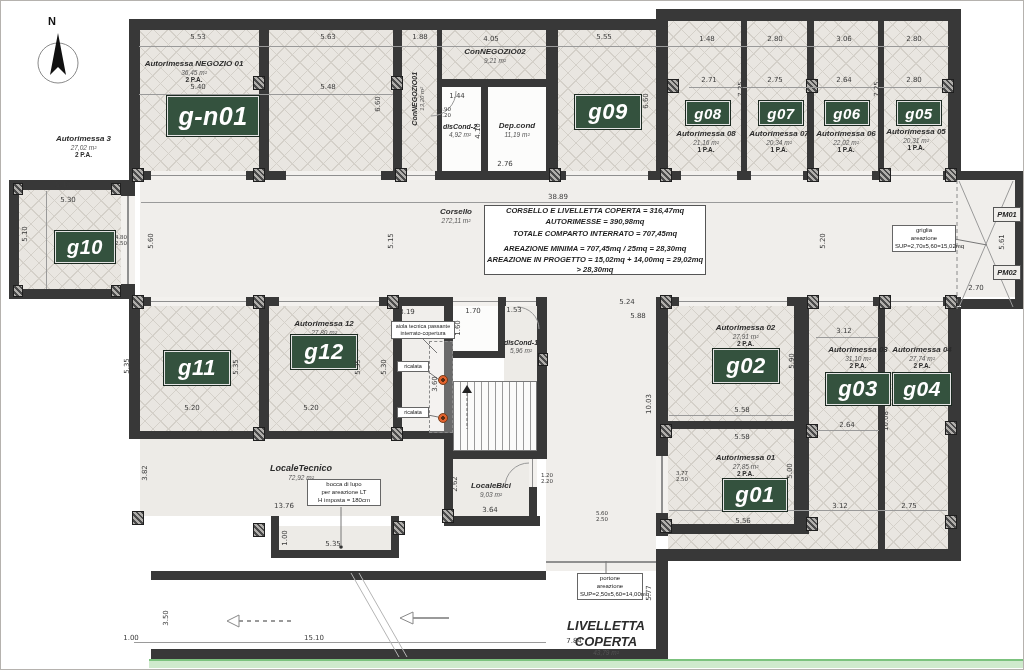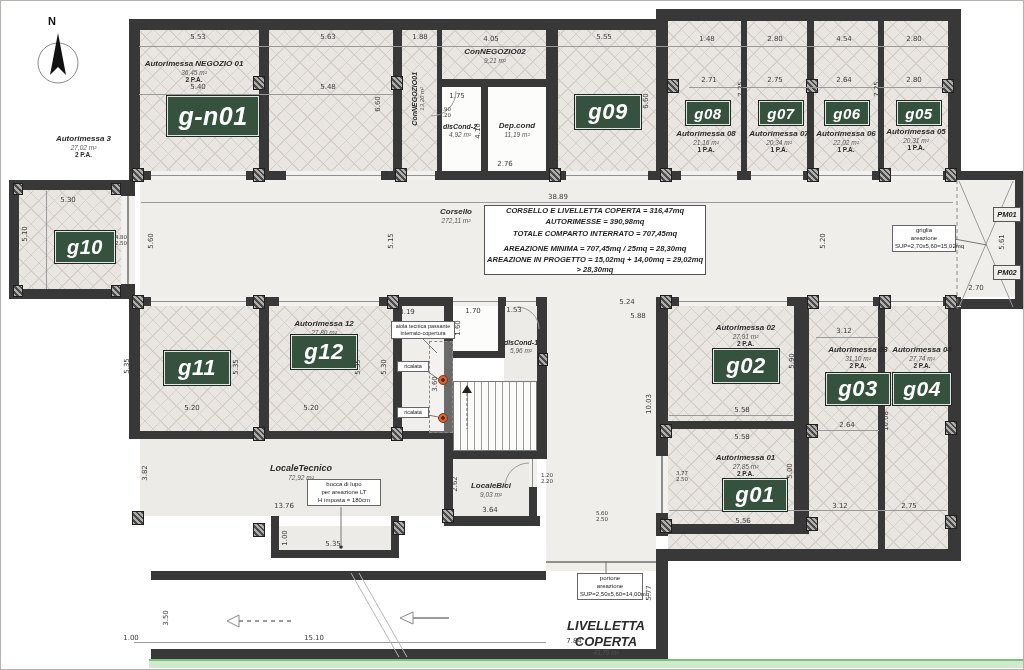--- a/index.html
+++ b/index.html
@@ -364,33 +364,33 @@
 
   <i class="green"></i>
 
   <span class="dim" style="left:197px;top:36px">5.53</span>
   <span class="dim" style="left:327px;top:36px">5.63</span>
   <span class="dim" style="left:419px;top:36px">1.88</span>
   <span class="dim" style="left:490px;top:38px">4.05</span>
   <span class="dim" style="left:603px;top:36px">5.55</span>
   <span class="dim" style="left:706px;top:38px">1.48</span>
   <span class="dim" style="left:774px;top:38px">2.80</span>
-  <span class="dim" style="left:843px;top:38px">4.54</span>
+  <span class="dim" style="left:843px;top:38px">3.06</span>
   <span class="dim" style="left:913px;top:38px">2.80</span>
   <span class="dim" style="left:197px;top:86px">5.40</span>
   <span class="dim" style="left:327px;top:86px">5.48</span>
   <span class="dim" style="left:708px;top:79px">2.71</span>
   <span class="dim" style="left:774px;top:79px">2.75</span>
   <span class="dim" style="left:843px;top:79px">2.64</span>
   <span class="dim" style="left:913px;top:79px">2.80</span>
   <span class="dim v" style="left:377px;top:103px">6.60</span>
   <span class="dim v" style="left:645px;top:100px">6.60</span>
   <span class="dim v" style="left:740px;top:88px">7.25</span>
   <span class="dim v" style="left:876px;top:88px">7.25</span>
-  <span class="dim" style="left:456px;top:95px">1.75</span>
+  <span class="dim" style="left:456px;top:95px">1.44</span>
   <span class="dim" style="left:444px;top:111px;font-size:5.5px">0.90
 2.20</span>
   <span class="dim v" style="left:477px;top:130px">4.10</span>
   <span class="dim" style="left:504px;top:163px">2.76</span>
   <span class="dim" style="left:62px;top:184px">5.10</span>
   <span class="dim" style="left:67px;top:199px">5.30</span>
   <span class="dim v" style="left:24px;top:233px">5.10</span>
   <span class="dim" style="left:120px;top:239px;font-size:5.5px">4.80
 2.50</span>
   <span class="dim" style="left:557px;top:196px">38.89</span>

